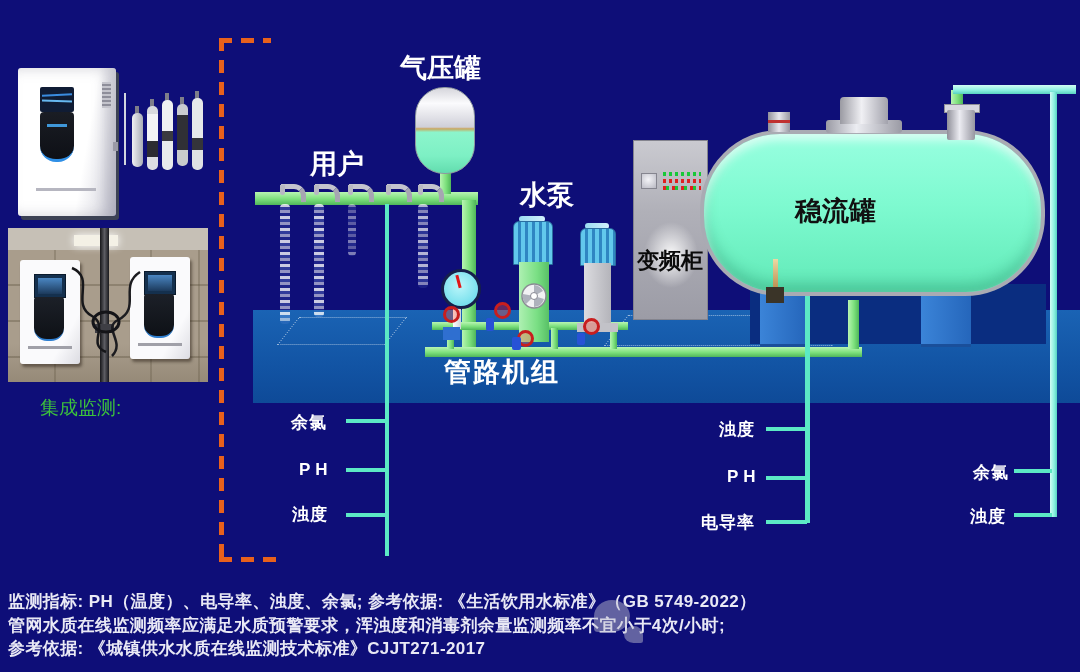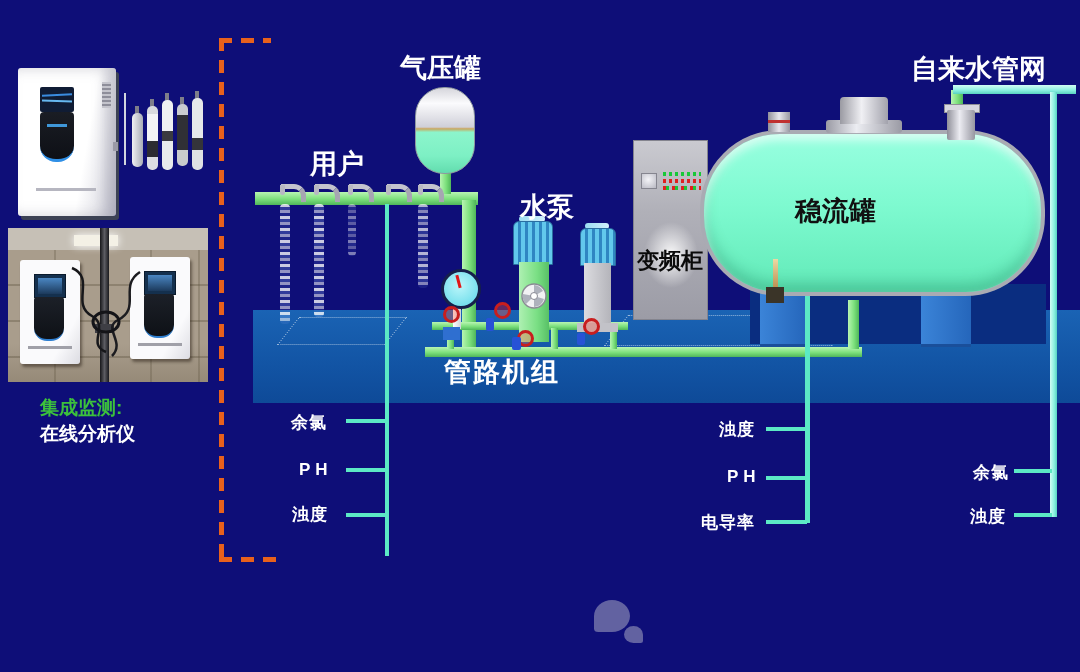--- a/index.html
+++ b/index.html
@@ -104,31 +104,31 @@
   #fc1{left:281px;top:184px;} #fc2{left:315px;top:184px;} #fc3{left:349px;top:184px;} #fc4{left:387px;top:184px;} #fc5{left:419px;top:184px;}
   .stream{border-radius:4px;opacity:.85;
      background:repeating-linear-gradient(180deg,rgba(255,255,255,.92) 0 3px,rgba(150,190,255,.30) 3px 6px,rgba(255,255,255,.65) 6px 9px,rgba(120,150,230,.18) 9px 12px);}
   #st1{left:280px;top:204px;width:10px;height:120px;} #st2{left:314px;top:204px;width:10px;height:113px;}
   #st3{left:348px;top:204px;width:8px;height:52px;opacity:.5;} #st4{left:418px;top:204px;width:10px;height:84px;opacity:.75;}
 
   
   .dlabel{color:#fff;font-weight:700;white-space:nowrap;}
   #lb-apt{left:400px;top:50px;font-size:27px;}
   #lb-users{left:310px;top:146px;font-size:27px;}
-  #lb-pump{left:520px;top:189px;font-size:27px;}
+  #lb-pump{left:520px;top:177px;font-size:27px;}
   #lb-tap{left:911px;top:51px;font-size:27px;}
   #lb-punit{left:444px;top:354px;font-size:27px;letter-spacing:2px;}
   .mlabel{color:#fff;font-size:17px;font-weight:700;letter-spacing:1px;white-space:nowrap;}
   .sp{letter-spacing:5px;}
   #mlL1{left:291px;top:411px;} #mlL2{left:299px;top:460px;} #mlL3{left:292px;top:503px;}
   #mlM1{left:719px;top:418px;} #mlM2{left:727px;top:467px;} #mlM3{left:701px;top:511px;}
   #mlR1{left:973px;top:461px;} #mlR2{left:970px;top:505px;}
 
   
-  #caption{left:40px;top:395px;font-size:19px;line-height:26px;color:#fff;font-weight:700;}
+  #caption{left:40px;top:395px;font-size:19px;line-height:26px;color:#fff;font-weight:400;}
   #caption .green{color:#3cc13c;display:block;}
   #caption span{display:block;}
 
   
   #footer{left:8px;top:590px;font-size:17px;line-height:23.5px;color:#e9e9f5;font-weight:600;letter-spacing:.4px;white-space:nowrap;}
 
   
   #wm-text{left:648px;top:604px;font-size:33px;color:rgba(198,198,214,.60);letter-spacing:1px;white-space:nowrap;}
   #wm-b1{left:594px;top:600px;width:36px;height:32px;border-radius:50% 50% 50% 12%;background:rgba(190,190,206,.48);}
   #wm-b2{left:624px;top:626px;width:19px;height:17px;border-radius:50% 50% 12% 50%;background:rgba(190,190,206,.48);}
@@ -269,21 +269,20 @@
   <div class="abs faucet" id="fc4"></div>
   <div class="abs faucet" id="fc5"></div>
   <div class="abs stream" id="st1"></div>
   <div class="abs stream" id="st2"></div>
   <div class="abs stream" id="st3"></div>
   <div class="abs stream" id="st4"></div>
 
   <div class="abs dlabel" id="lb-apt">气压罐</div>
   <div class="abs dlabel" id="lb-users">用户</div>
   <div class="abs dlabel" id="lb-pump">水泵</div>
-  <div class="abs dlabel" id="lb-tap">自来水管网</div>
   <div class="abs dlabel" id="lb-punit">管路机组</div>
 
   <div class="abs mlabel" id="mlL1">余氯</div>
   <div class="abs mlabel sp" id="mlL2">PH</div>
   <div class="abs mlabel" id="mlL3">浊度</div>
   <div class="abs mlabel" id="mlM1">浊度</div>
   <div class="abs mlabel sp" id="mlM2">PH</div>
   <div class="abs mlabel" id="mlM3">电导率</div>
   <div class="abs mlabel" id="mlR1">余氯</div>
   <div class="abs mlabel" id="mlR2">浊度</div>
@@ -323,24 +322,28 @@
     </div>
     <svg class="abs" id="cables" viewBox="0 0 84 104">
       <path d="M6,4 C30,14 4,40 26,52 C44,62 20,80 40,88" fill="none" stroke="#17171a" stroke-width="2.5"></path>
       <path d="M74,8 C52,22 76,44 52,56 C36,64 60,78 46,92" fill="none" stroke="#1c1c20" stroke-width="2.5"></path>
       <ellipse cx="40" cy="58" rx="13" ry="10" fill="none" stroke="#141418" stroke-width="3"></ellipse>
     </svg>
   </div>
 
   <div class="abs" id="caption">
     <span class="green">集成监测:</span>
-    <span>在线分析仪</span>
   </div>
 
   <div class="abs" id="dash-v"></div>
   <div class="abs" id="dash-top"></div>
   <div class="abs" id="dash-bot"></div>
 
+  <div class="abs" id="footer">
+    <div>监测指标: PH（温度）、电导率、浊度、余氯; 参考依据: 《生活饮用水标准》（GB 5749-2022）</div>
+    <div>管网水质在线监测频率应满足水质预警要求，浑浊度和消毒剂余量监测频率不宜小于4次/小时;</div>
+    <div>参考依据: 《城镇供水水质在线监测技术标准》CJJT271-2017</div>
+  </div>
 
   <div class="abs" id="wm-b1"></div>
   <div class="abs" id="wm-b2"></div>
 
 </div>
 
 </body></html>

